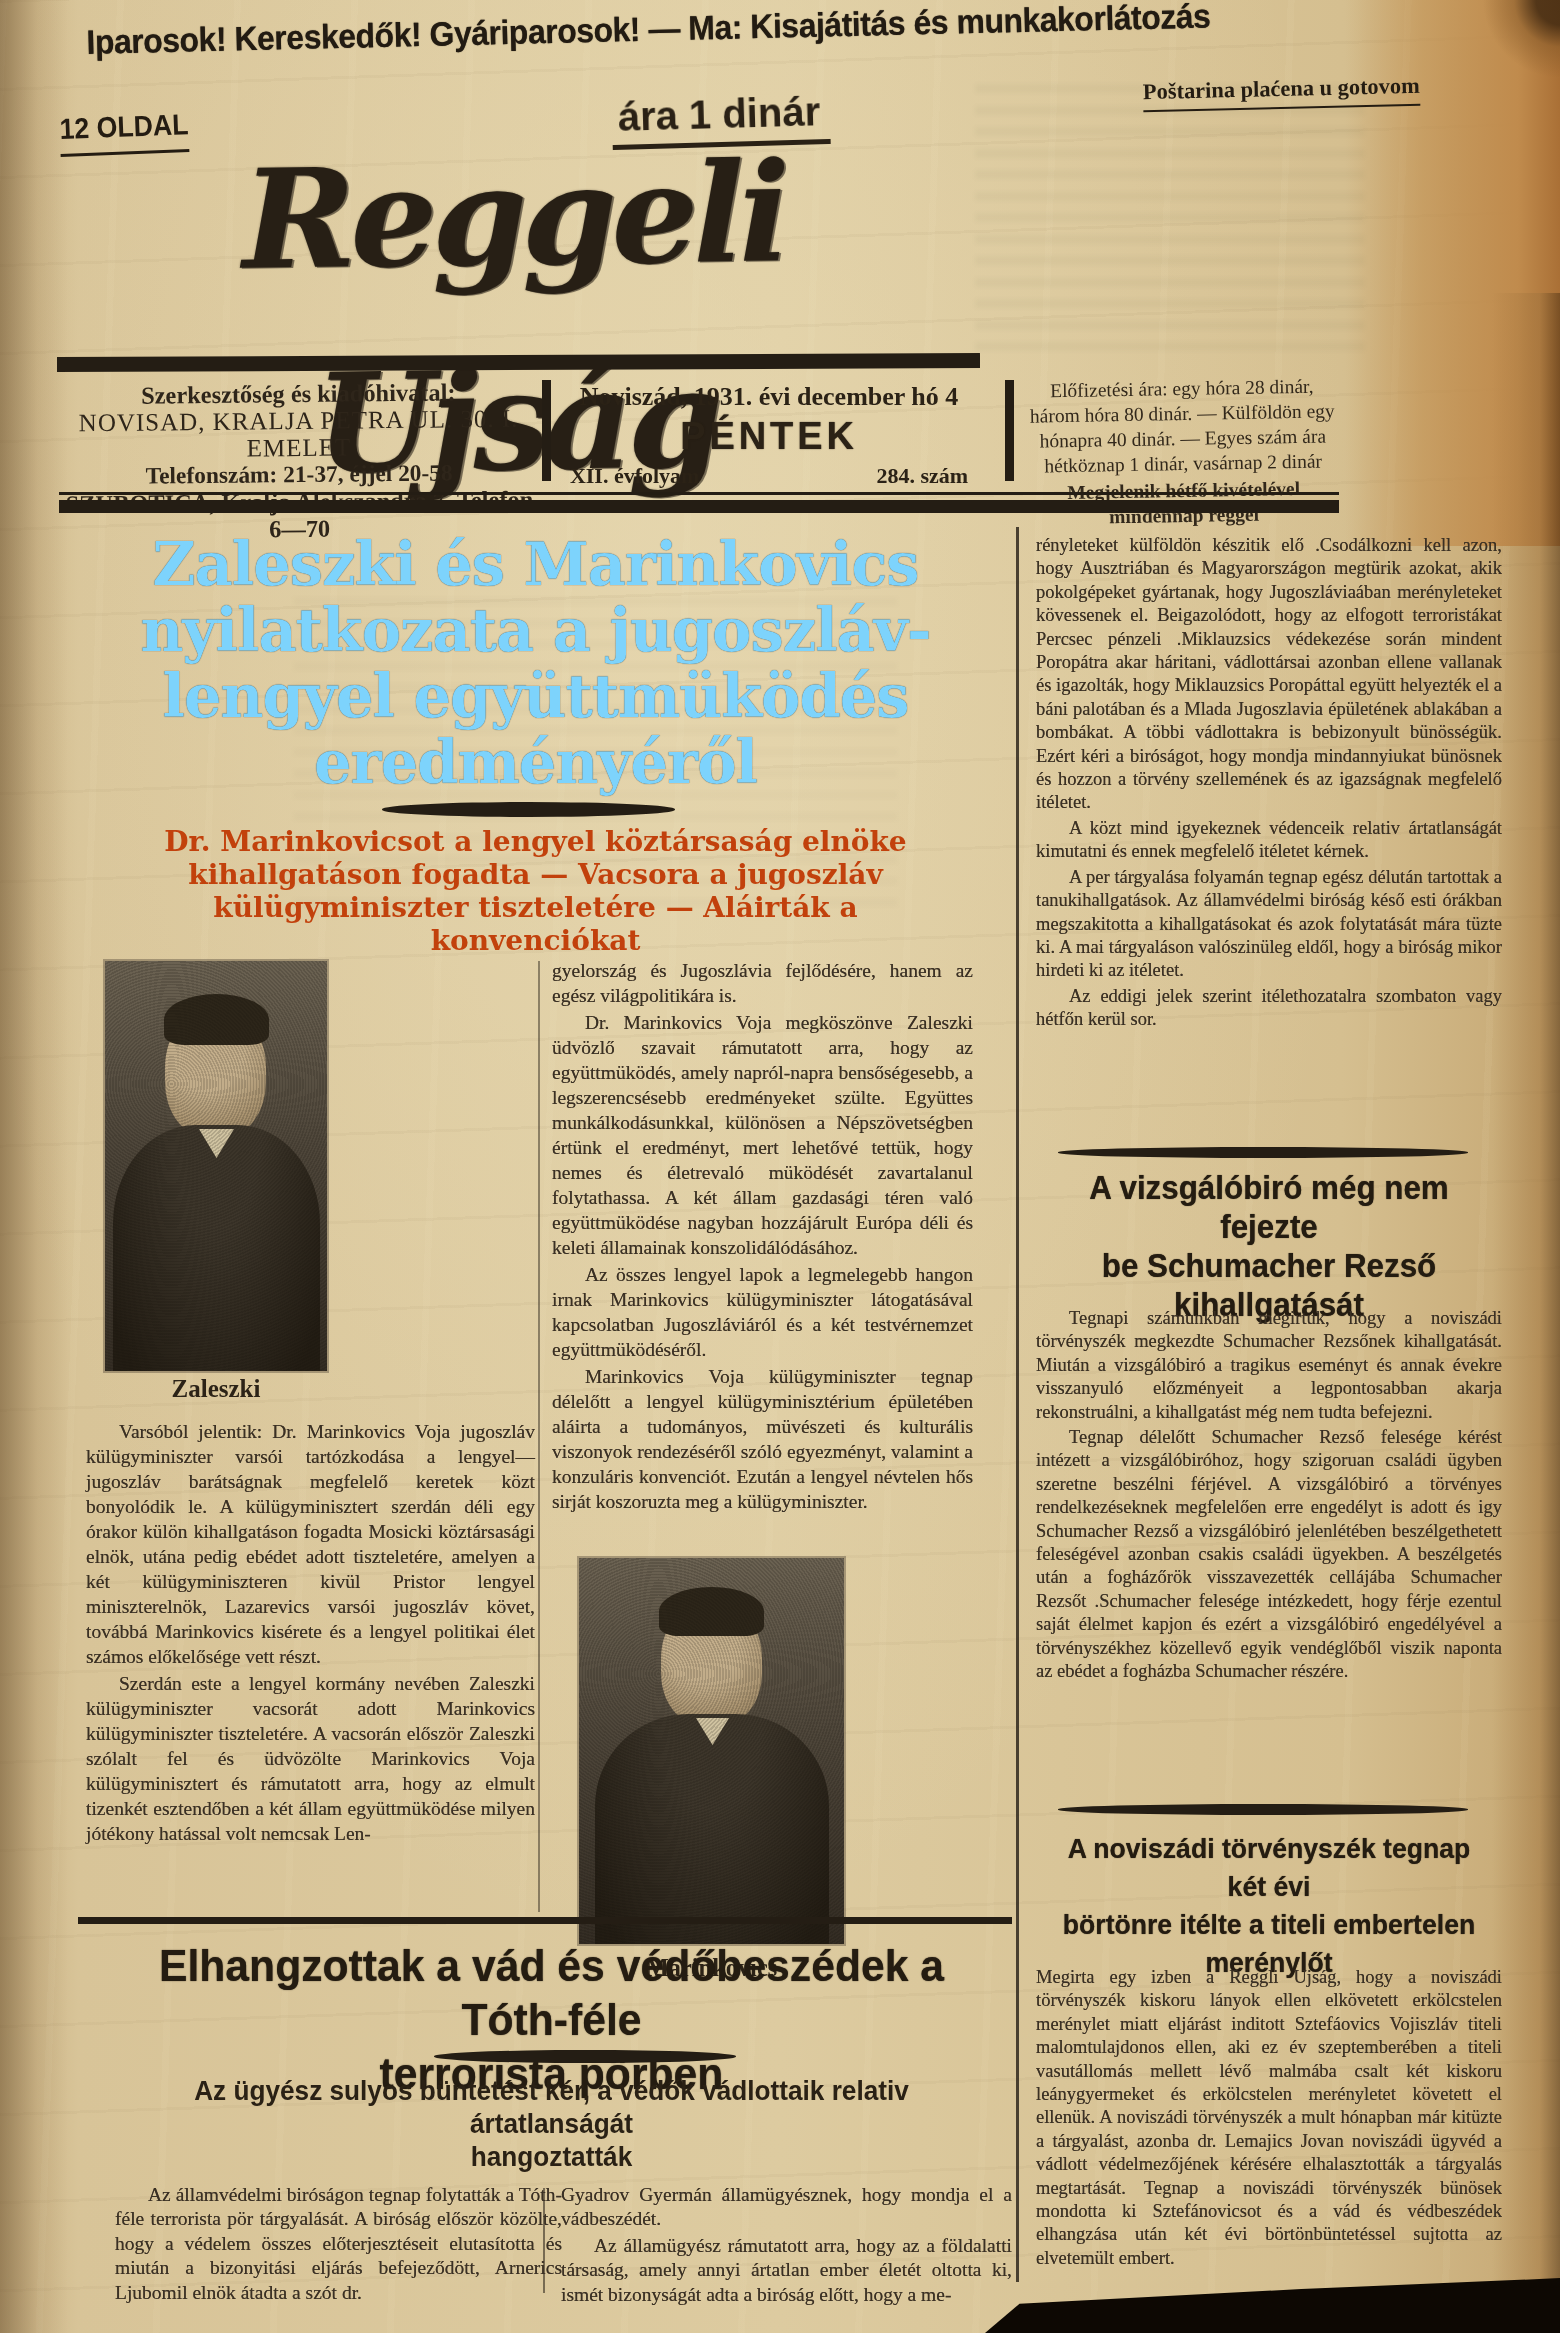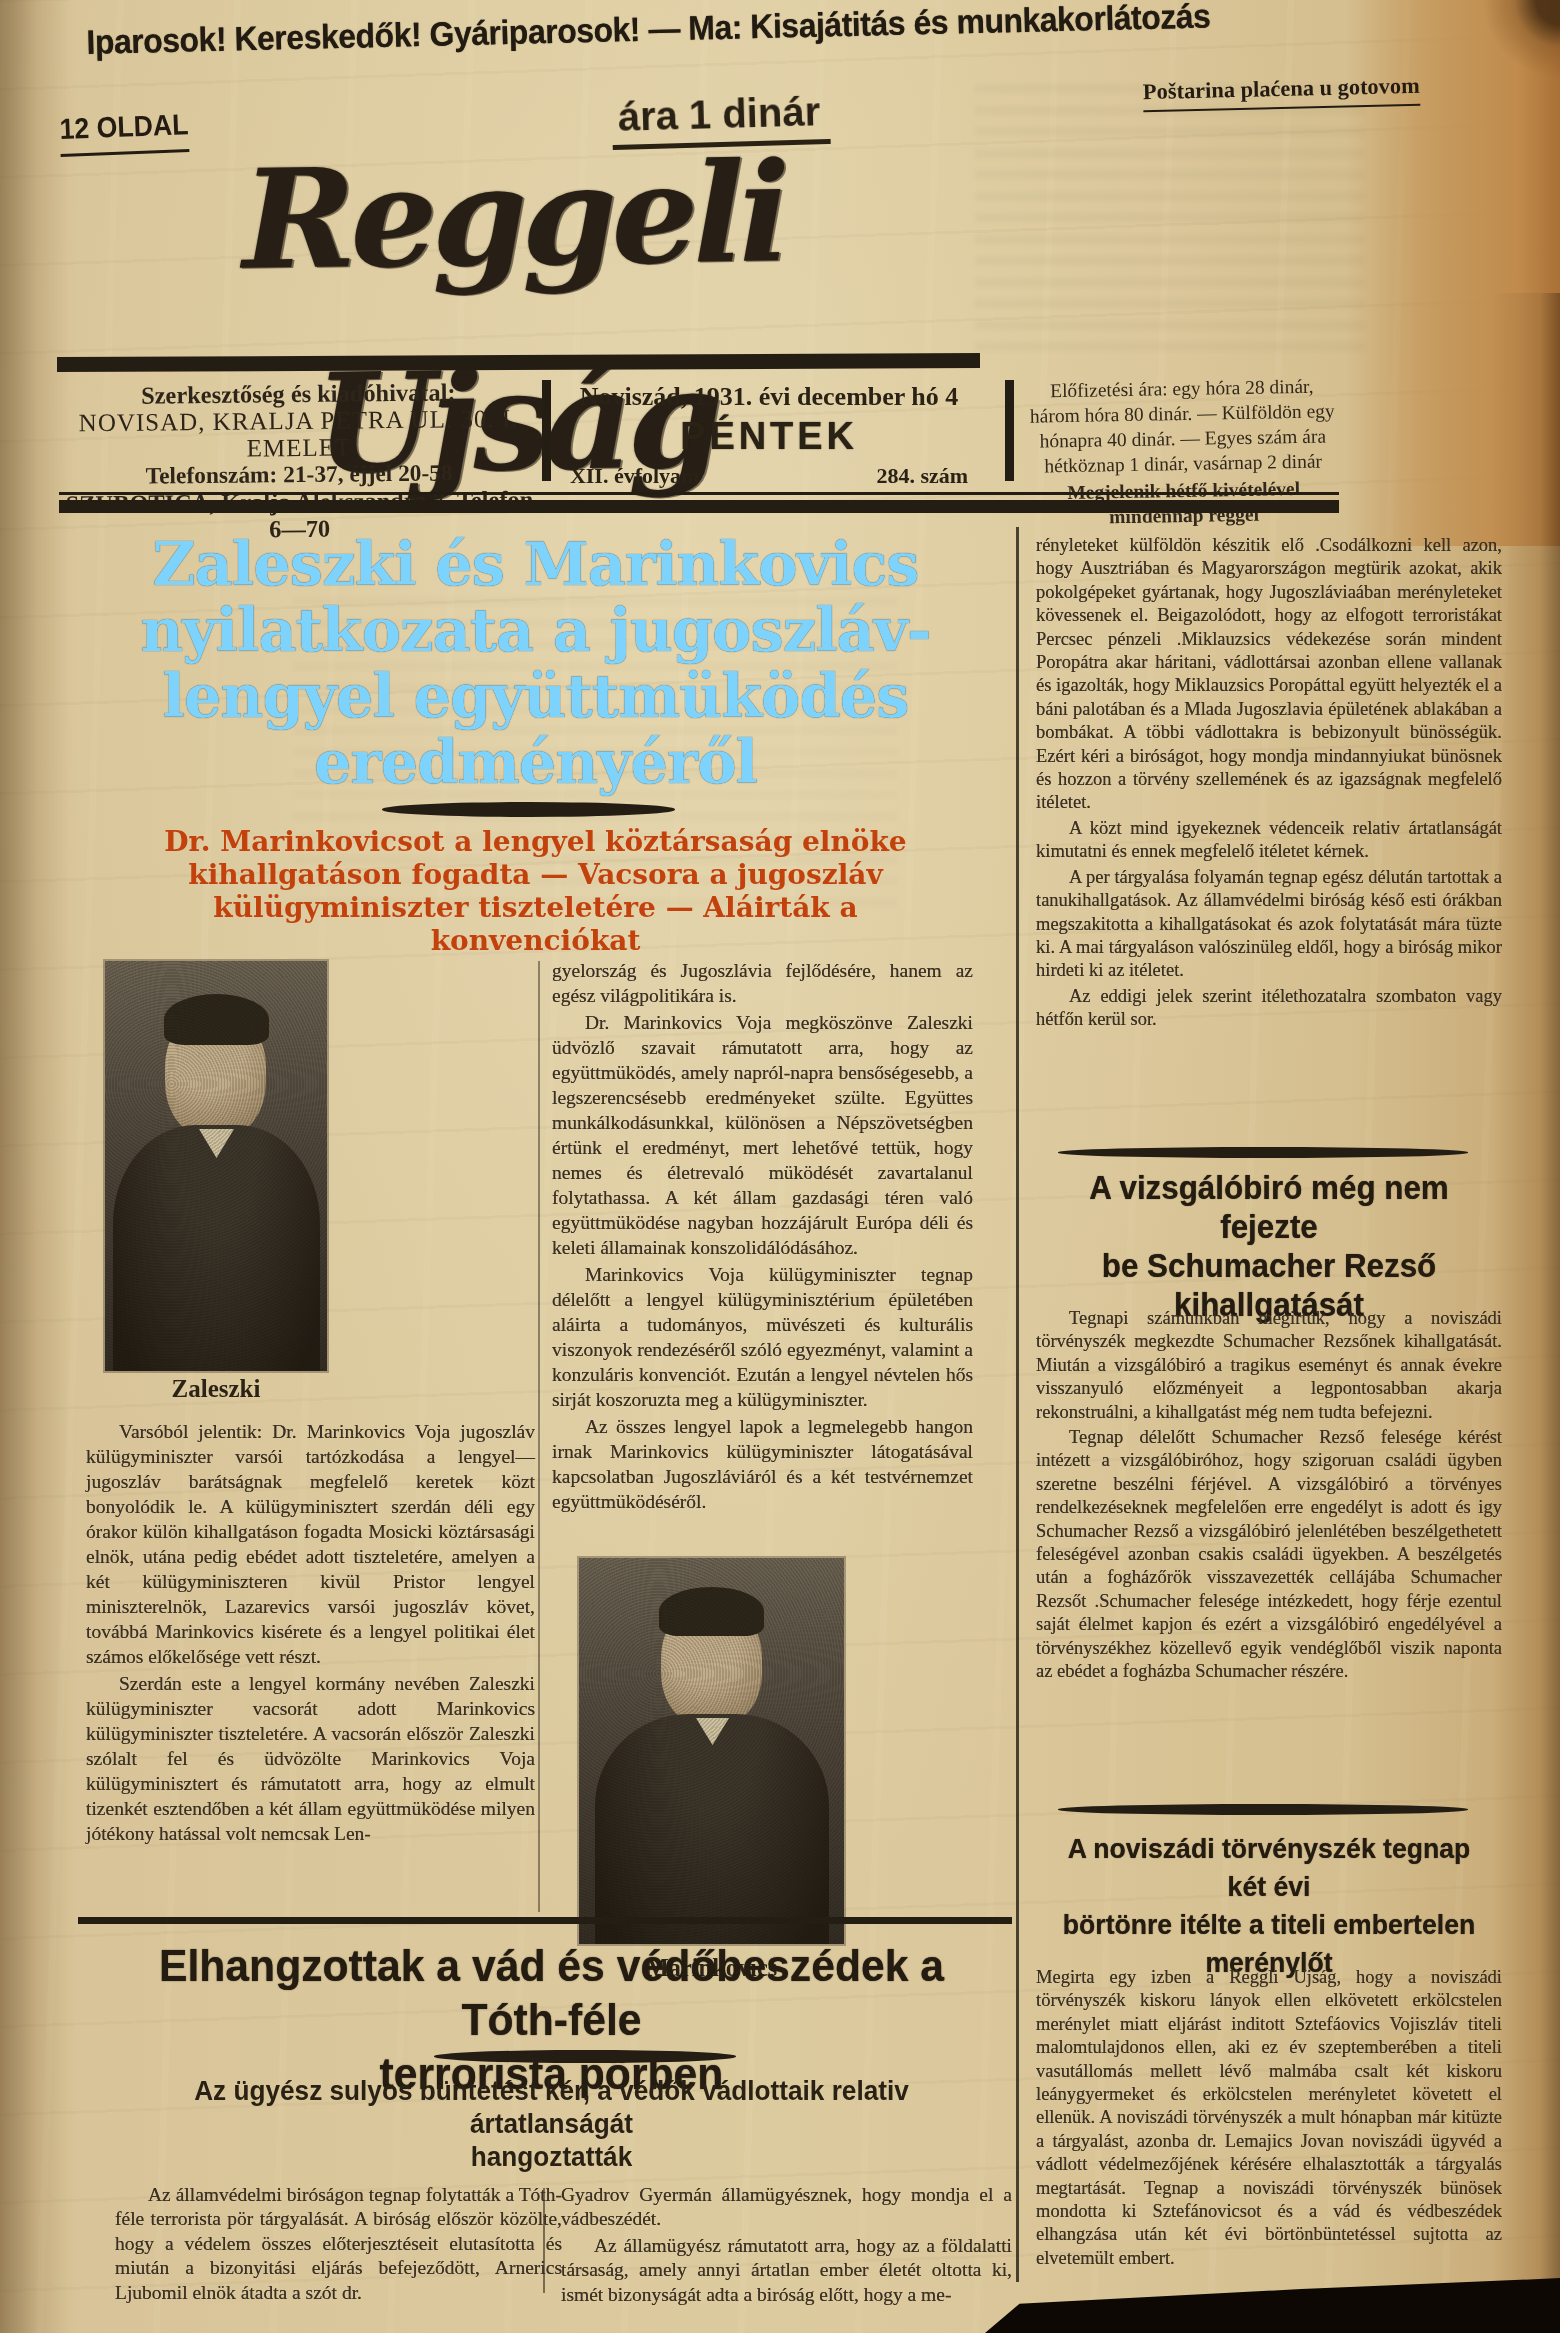--- a/index.html
+++ b/index.html
@@ -175,22 +175,22 @@
     <div class="suit" style="left:7.8px;top:164px;width:207px;height:246px;"></div>
     <div class="collar" style="left:94px;top:168px;width:35px;height:29px;"></div>
     <div class="half"></div>
   </div>
   <div class="caption" style="left:105px;top:1375px;width:222px;">Zaleszki</div>
 
   <div class="rule" style="left:538px;top:961px;width:2px;height:951px;opacity:.45;"></div>
   <div class="bodycol lead-body contfirst" style="left:552px;top:958px;width:421px;">
       <p>gyelország és Jugoszlávia fejlődésére, hanem az egész világpolitikára is.</p>
       <p>Dr. Marinkovics Voja megköszönve Zaleszki üdvözlő szavait rámutatott arra, hogy az együttmüködés, amely napról-napra bensőségesebb, a legszerencsésebb eredményeket szülte. Együttes munkálkodásunkkal, különösen a Népszövetségben értünk el eredményt, mert lehetővé tettük, hogy nemes és életrevaló müködését zavartalanul folytathassa. A két állam gazdasági téren való együttmüködése nagyban hozzájárult Európa déli és keleti államainak konszolidálódásához.</p>
+      <p>Az összes lengyel lapok a legmelegebb hangon irnak Marinkovics külügyminiszter látogatásával kapcsolatban Jugoszláviáról és a két testvérnemzet együttmüködéséről.</p>
       <p>Marinkovics Voja külügyminiszter tegnap délelőtt a lengyel külügyminisztérium épületében aláirta a tudományos, müvészeti és kulturális viszonyok rendezéséről szóló egyezményt, valamint a konzuláris konvenciót. Ezután a lengyel névtelen hős sirját koszoruzta meg a külügyminiszter.</p>
-      <p>Az összes lengyel lapok a legmelegebb hangon irnak Marinkovics külügyminiszter látogatásával kapcsolatban Jugoszláviáról és a két testvérnemzet együttmüködéséről.</p>
     </div>
   <div class="bodycol lead-body" style="left:86px;top:1419px;width:449px;">
       <p>Varsóból jelentik: Dr. Marinkovics Voja jugoszláv külügyminiszter varsói tartózkodása a lengyel—jugoszláv barátságnak megfelelő keretek közt bonyolódik le. A külügyminisztert szerdán déli egy órakor külön kihallgatáson fogadta Mosicki köztársasági elnök, utána pedig ebédet adott tiszteletére, amelyen a két külügyminiszteren kivül Pristor lengyel miniszterelnök, Lazarevics varsói jugoszláv követ, továbbá Marinkovics kisérete és a lengyel politikai élet számos előkelősége vett részt.</p>
       <p>Szerdán este a lengyel kormány nevében Zaleszki külügyminiszter vacsorát adott Marinkovics külügyminiszter tiszteletére. A vacsorán először Zaleszki szólalt fel és üdvözölte Marinkovics Voja külügyminisztert és rámutatott arra, hogy az elmult tizenkét esztendőben a két állam együttmüködése milyen jótékony hatással volt nemcsak Len-</p>
     </div>
 
   <div class="photo" style="left:579px;top:1558px;width:265px;height:386px;">
     <div class="bg"></div>
     <div class="head" style="left:82px;top:43px;width:101px;height:125px;"></div>
     <div class="hair" style="left:80px;top:29px;width:105px;height:49px;"></div>

